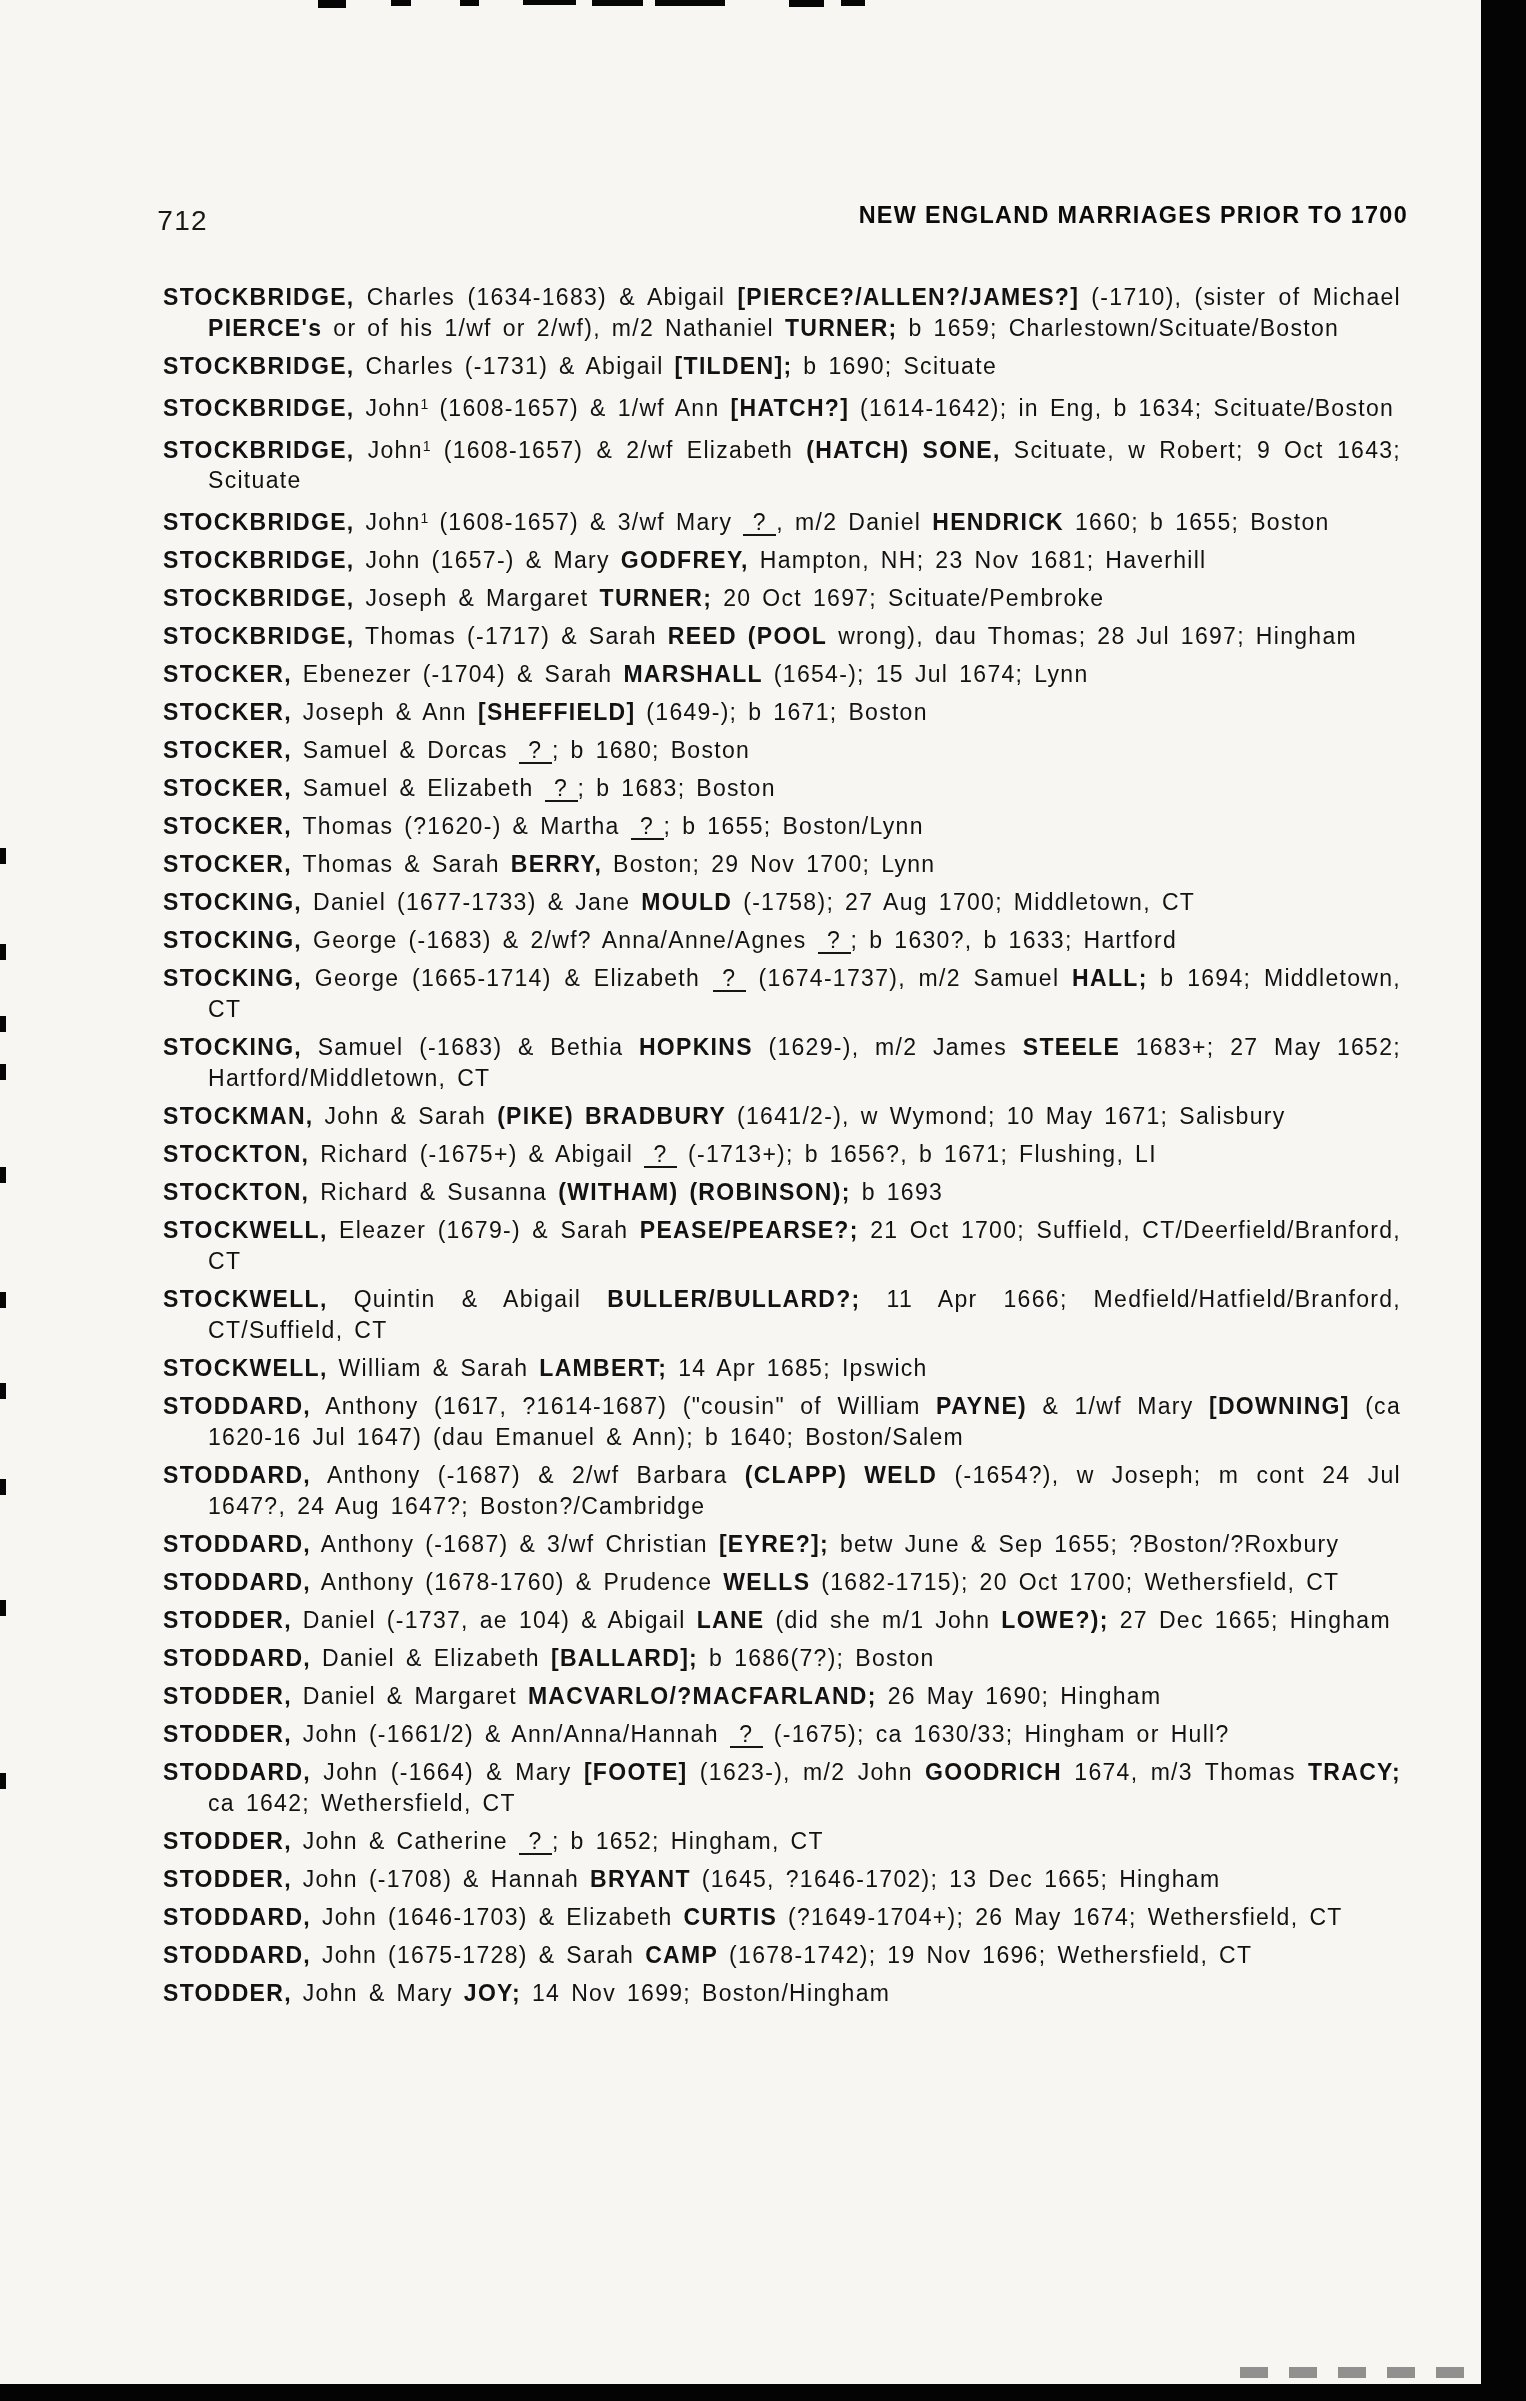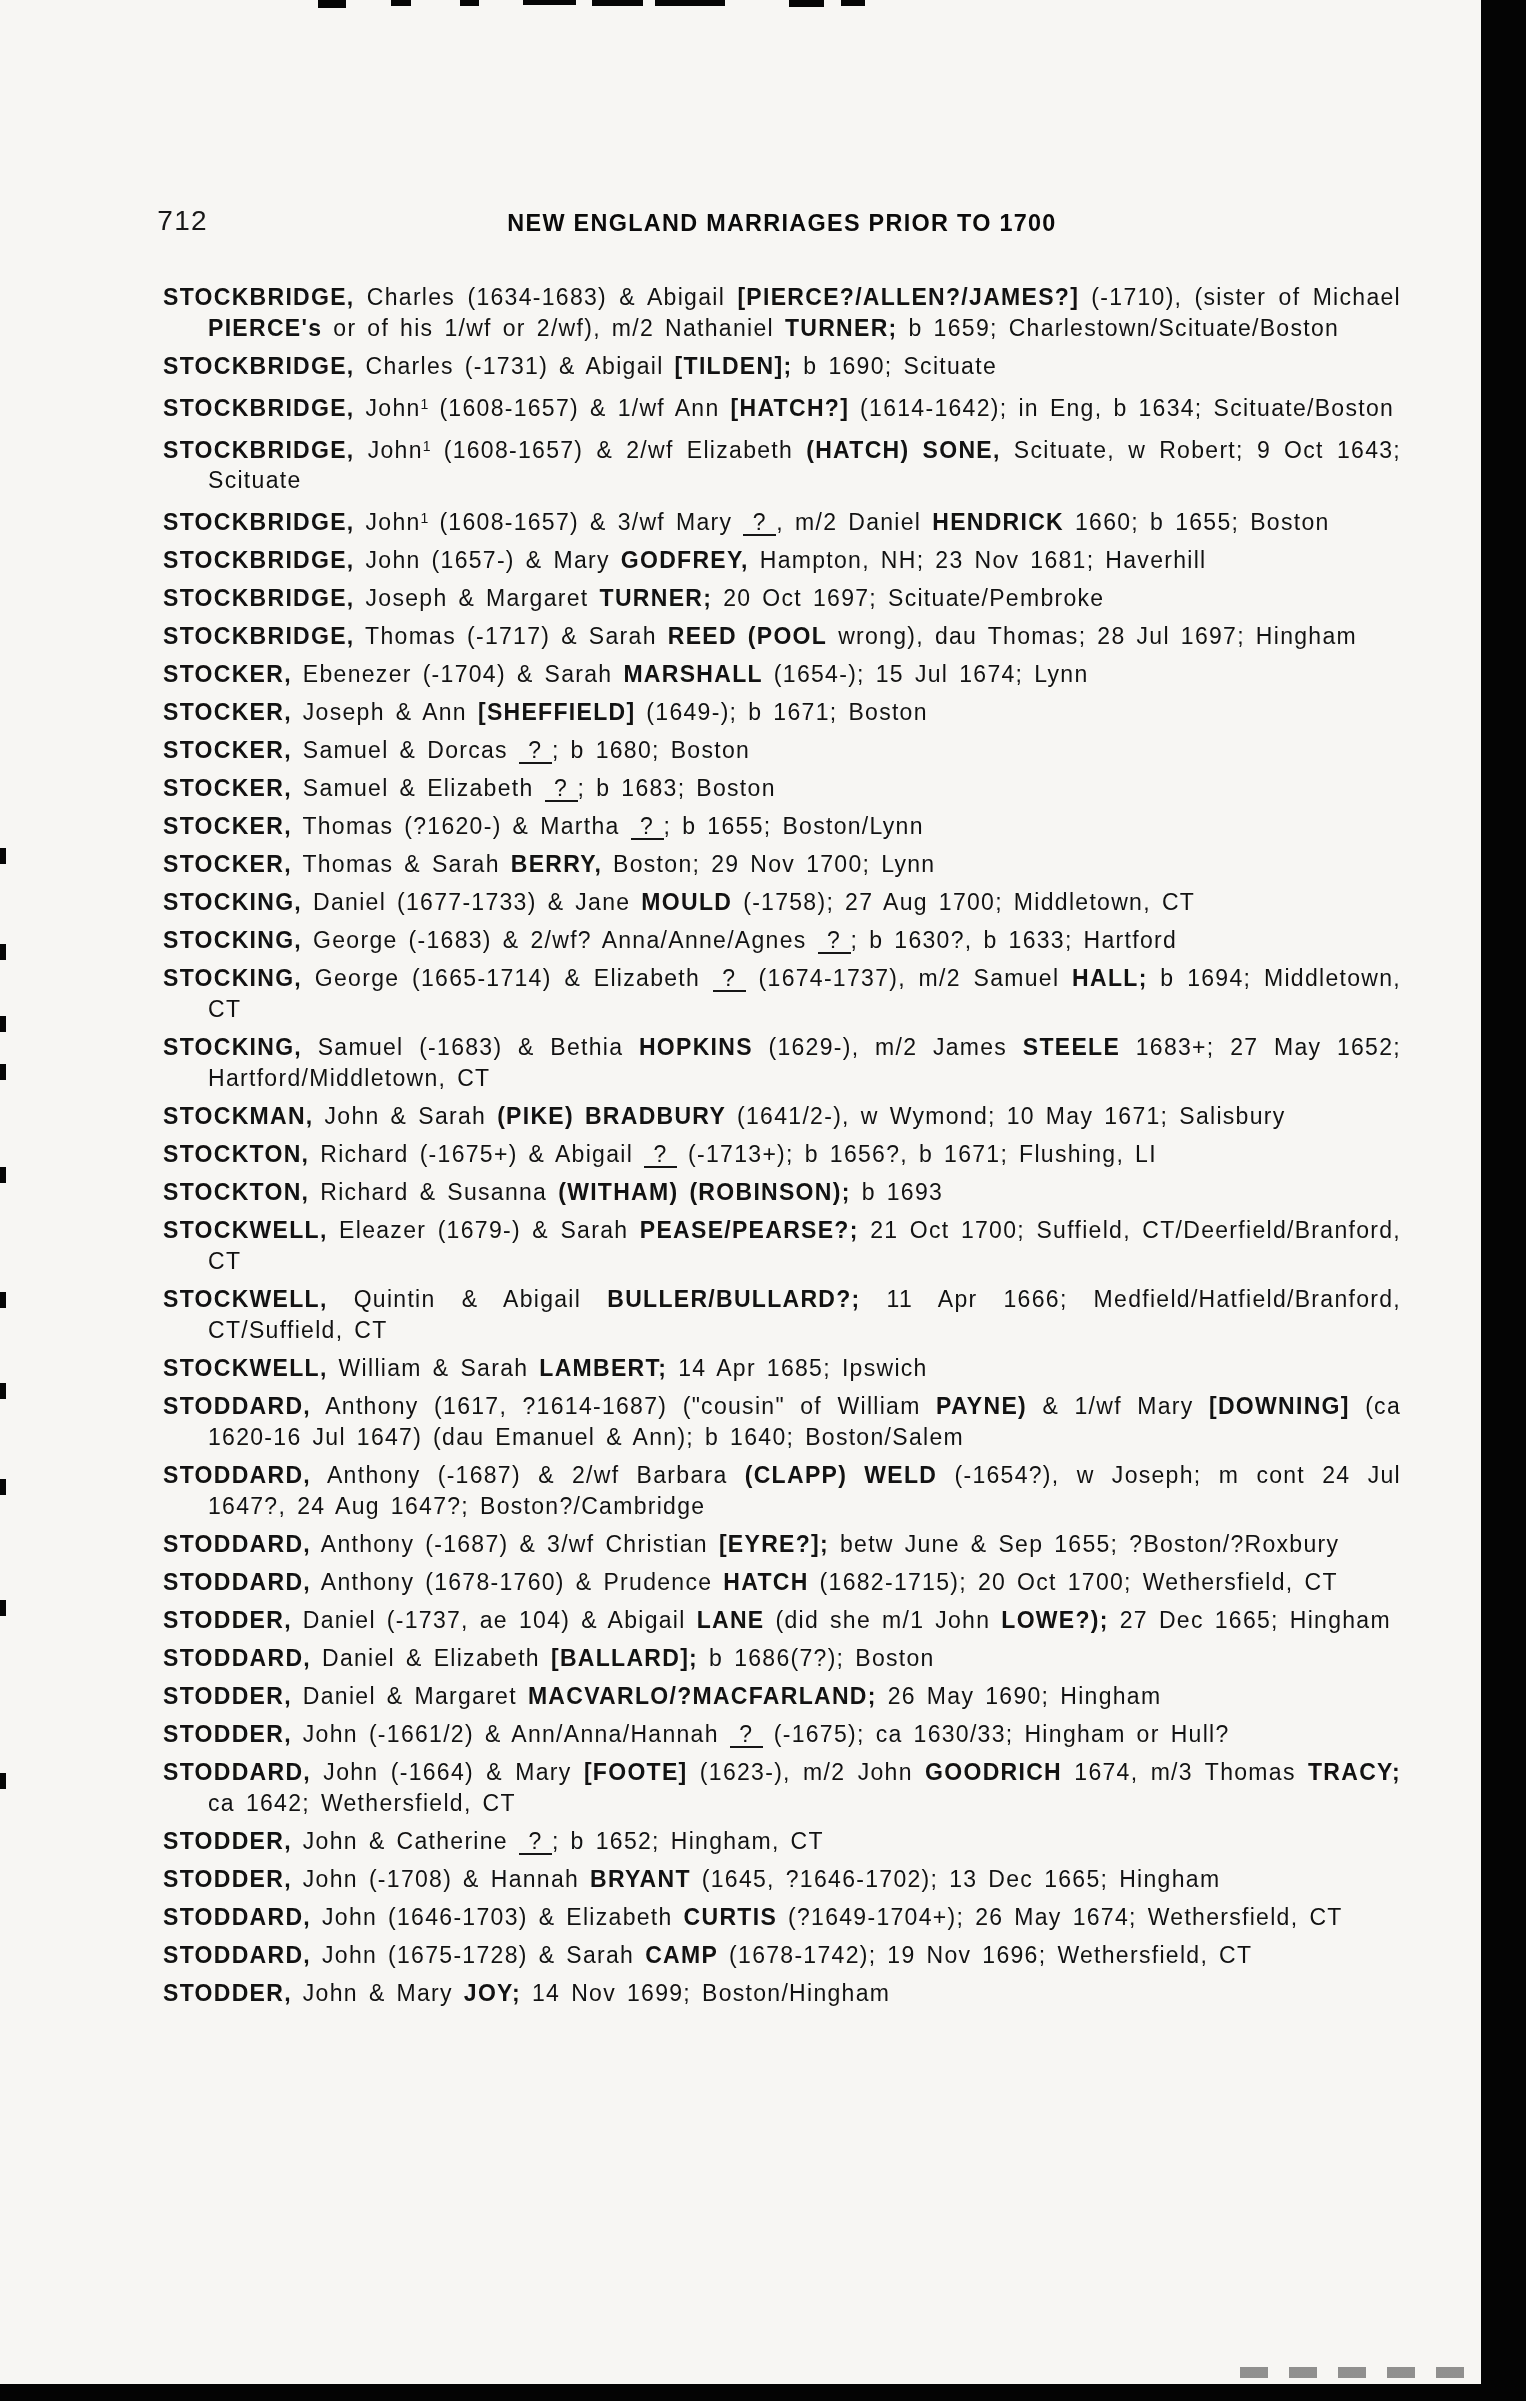--- a/index.html
+++ b/index.html
@@ -3,21 +3,21 @@
 <meta charset="utf-8">
 <style>
   html,body{margin:0;padding:0;}
   body{
     width:1526px;height:2401px;position:relative;overflow:hidden;
     background:#f7f6f3;
     font-family:"Liberation Sans",sans-serif;
   }
   .page-header{position:absolute;left:156px;top:202px;width:1252px;height:35px;}
   .page-num{position:absolute;left:1.3px;top:2.7px;font-size:28px;letter-spacing:1.3px;color:#181818;}
-  .page-title{display:block;text-align:center;font-weight:bold;font-size:23.4px;letter-spacing:1.3px;color:#0b0b0b;margin-top:8px;}
+  .page-title{display:block;text-align:right;font-weight:bold;font-size:23.4px;letter-spacing:1.3px;color:#0b0b0b;}
   .text-block{position:absolute;left:156px;top:275px;width:1252px;}
   .entry{
     margin:7px;padding-left:45px;text-indent:-45px;
     text-align:justify;
     font-size:23px;line-height:31px;letter-spacing:1.3px;word-spacing:3.3px;
     color:#121212;
   }
   .entry .b{font-weight:bold;}
   .entry .sup{font-size:14px;vertical-align:6.7px;letter-spacing:0;}
   .entry .blank{
@@ -84,21 +84,21 @@
       <p class="entry"><span class="b">STOCKING,</span><span> Samuel (-1683) &amp; Bethia </span><span class="b">HOPKINS</span><span> (1629-), m/2 James </span><span class="b">STEELE</span><span> 1683+; 27 May 1652; Hartford/Middletown, CT</span></p>
       <p class="entry"><span class="b">STOCKMAN,</span><span> John &amp; Sarah </span><span class="b">(PIKE) BRADBURY</span><span> (1641/2-), w Wymond; 10 May 1671; Salisbury</span></p>
       <p class="entry"><span class="b">STOCKTON,</span><span> Richard (-1675+) &amp; Abigail </span><span class="blank">?</span><span> (-1713+); b 1656?, b 1671; Flushing, LI</span></p>
       <p class="entry"><span class="b">STOCKTON,</span><span> Richard &amp; Susanna </span><span class="b">(WITHAM) (ROBINSON);</span><span> b 1693</span></p>
       <p class="entry"><span class="b">STOCKWELL,</span><span> Eleazer (1679-) &amp; Sarah </span><span class="b">PEASE/PEARSE?;</span><span> 21 Oct 1700; Suffield, CT/Deerfield/Branford, CT</span></p>
       <p class="entry"><span class="b">STOCKWELL,</span><span> Quintin &amp; Abigail </span><span class="b">BULLER/BULLARD?;</span><span> 11 Apr 1666; Medfield/Hatfield/Branford, CT/Suffield, CT</span></p>
       <p class="entry"><span class="b">STOCKWELL,</span><span> William &amp; Sarah </span><span class="b">LAMBERT;</span><span> 14 Apr 1685; Ipswich</span></p>
       <p class="entry"><span class="b">STODDARD,</span><span> Anthony (1617, ?1614-1687) ("cousin" of William </span><span class="b">PAYNE)</span><span> &amp; 1/wf Mary </span><span class="b">[DOWNING]</span><span> (ca 1620-16 Jul 1647) (dau Emanuel &amp; Ann); b 1640; Boston/Salem</span></p>
       <p class="entry"><span class="b">STODDARD,</span><span> Anthony (-1687) &amp; 2/wf Barbara </span><span class="b">(CLAPP) WELD</span><span> (-1654?), w Joseph; m cont 24 Jul 1647?, 24 Aug 1647?; Boston?/Cambridge</span></p>
       <p class="entry"><span class="b">STODDARD,</span><span> Anthony (-1687) &amp; 3/wf Christian </span><span class="b">[EYRE?];</span><span> betw June &amp; Sep 1655; ?Boston/?Rox­bury</span></p>
-      <p class="entry"><span class="b">STODDARD,</span><span> Anthony (1678-1760) &amp; Prudence </span><span class="b">HATCH</span><span> (1682-1715); 20 Oct 1700; Wethersfield, CT</span></p>
+      <p class="entry"><span class="b">STODDARD,</span><span> Anthony (1678-1760) &amp; Prudence </span><span class="b">WELLS</span><span> (1682-1715); 20 Oct 1700; Wethersfield, CT</span></p>
       <p class="entry"><span class="b">STODDER,</span><span> Daniel (-1737, ae 104) &amp; Abigail </span><span class="b">LANE</span><span> (did she m/1 John </span><span class="b">LOWE?);</span><span> 27 Dec 1665; Hingham</span></p>
       <p class="entry"><span class="b">STODDARD,</span><span> Daniel &amp; Elizabeth </span><span class="b">[BALLARD];</span><span> b 1686(7?); Boston</span></p>
       <p class="entry"><span class="b">STODDER,</span><span> Daniel &amp; Margaret </span><span class="b">MACVARLO/?MACFARLAND;</span><span> 26 May 1690; Hingham</span></p>
       <p class="entry"><span class="b">STODDER,</span><span> John (-1661/2) &amp; Ann/Anna/Hannah </span><span class="blank">?</span><span> (-1675); ca 1630/33; Hingham or Hull?</span></p>
       <p class="entry"><span class="b">STODDARD,</span><span> John (-1664) &amp; Mary </span><span class="b">[FOOTE]</span><span> (1623-), m/2 John </span><span class="b">GOODRICH</span><span> 1674, m/3 Thomas </span><span class="b">TRACY;</span><span> ca 1642; Wethersfield, CT</span></p>
       <p class="entry"><span class="b">STODDER,</span><span> John &amp; Catherine </span><span class="blank">?</span><span>; b 1652; Hingham, CT</span></p>
       <p class="entry"><span class="b">STODDER,</span><span> John (-1708) &amp; Hannah </span><span class="b">BRYANT</span><span> (1645, ?1646-1702); 13 Dec 1665; Hingham</span></p>
       <p class="entry"><span class="b">STODDARD,</span><span> John (1646-1703) &amp; Elizabeth </span><span class="b">CURTIS</span><span> (?1649-1704+); 26 May 1674; Wethersfield, CT</span></p>
       <p class="entry"><span class="b">STODDARD,</span><span> John (1675-1728) &amp; Sarah </span><span class="b">CAMP</span><span> (1678-1742); 19 Nov 1696; Wethersfield, CT</span></p>
       <p class="entry"><span class="b">STODDER,</span><span> John &amp; Mary </span><span class="b">JOY;</span><span> 14 Nov 1699; Boston/Hingham</span></p>

